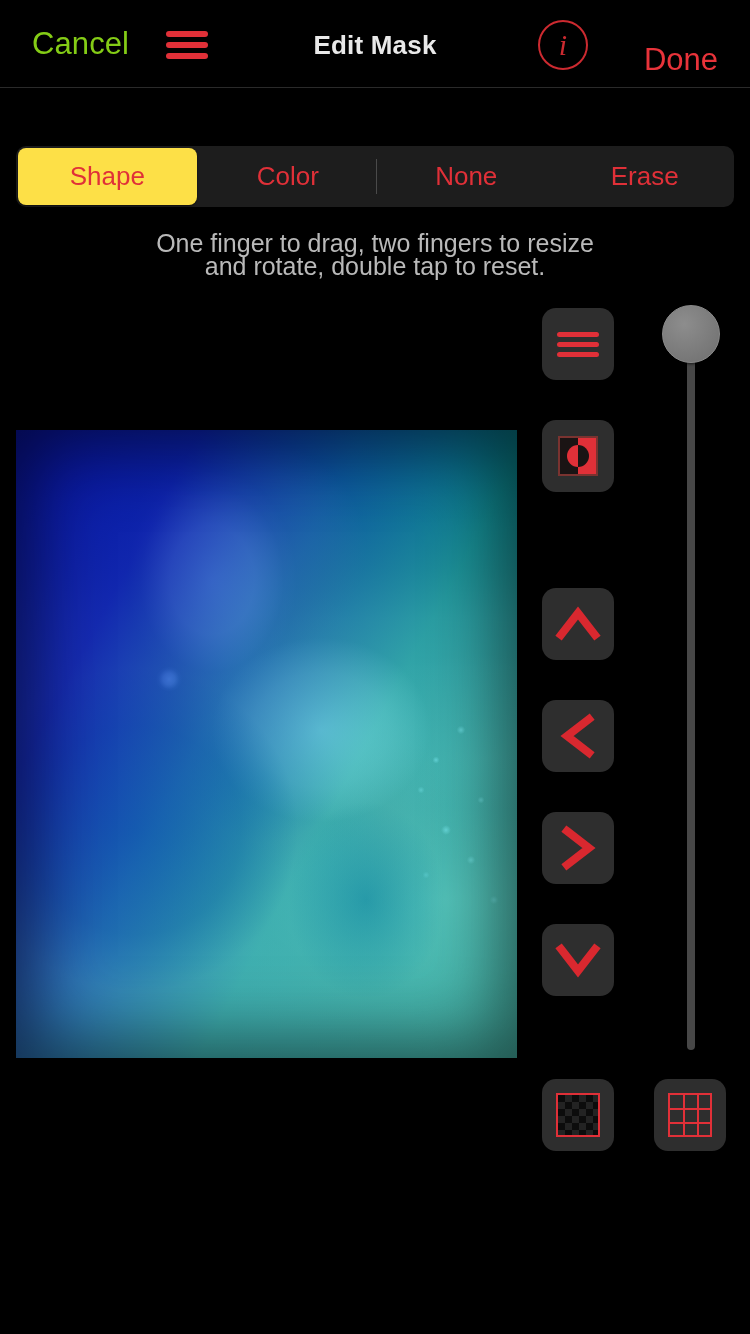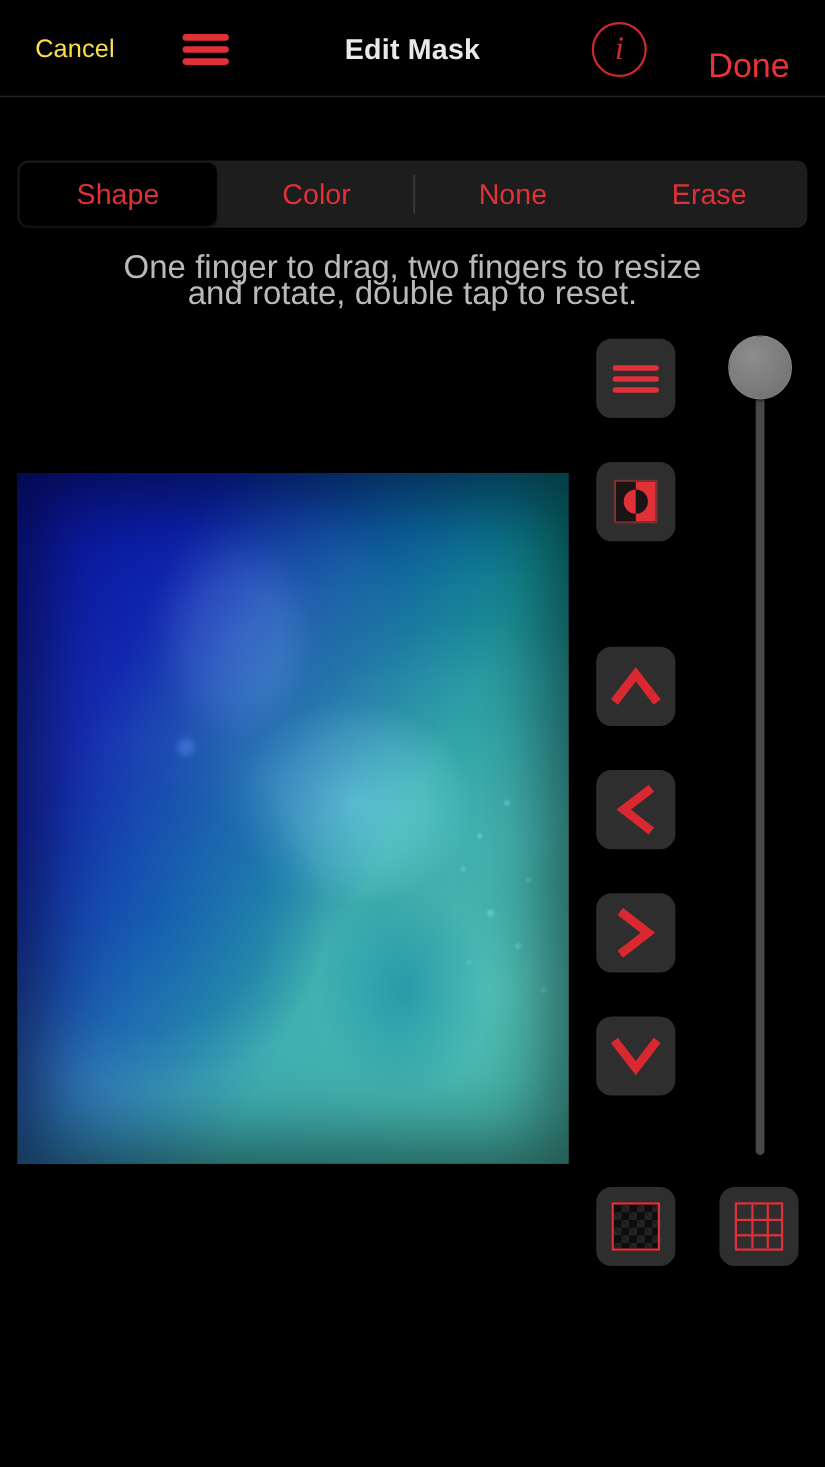--- a/index.html
+++ b/index.html
@@ -22,22 +22,22 @@
     left: 0; top: 0;
     width: 750px;
     height: 88px;
     background: #000000;
     border-bottom: 1px solid #2a2a2a;
     box-sizing: border-box;
   }
   #cancel-button {
     position: absolute;
     left: 32px; top: 24px;
-    font-size: 23px;
-    color: #fde047;
+    font-size: 31px;
+    color: #84cc16;
     letter-spacing: 0.1px;
     cursor: pointer;
     line-height: 40px;
   }
   #layers-menu-icon {
     position: absolute;
     left: 166px; top: 31px;
     width: 42px;
     height: 27px;
     cursor: pointer;
@@ -107,41 +107,41 @@
     position: relative;
     display: flex;
     align-items: center;
     justify-content: center;
     font-size: 26px;
     color: #e03038;
     cursor: pointer;
     border-radius: 8px;
   }
   .segment.selected {
-    background: #000000;
+    background: #fde047;
     box-shadow: 0 1px 2px rgba(0,0,0,0.6);
     margin: 2px;
   }
   .segment .sep {
     position: absolute;
     right: 0; top: 13px;
     width: 1px;
     height: 35px;
     background: #4a4a4a;
   }
   .segment.selected .sep,
   .segment:last-child .sep { display: none; }
 
   
   #hint-text {
     position: absolute;
     left: 0; top: 232px;
     width: 750px;
     text-align: center;
-    font-size: 30px;
+    font-size: 25px;
     line-height: 23px;
     color: #b9b9b9;
     white-space: pre-line;
   }
 
   
   #photo-canvas {
     position: absolute;
     left: 16px; top: 430px;
     width: 501px;

